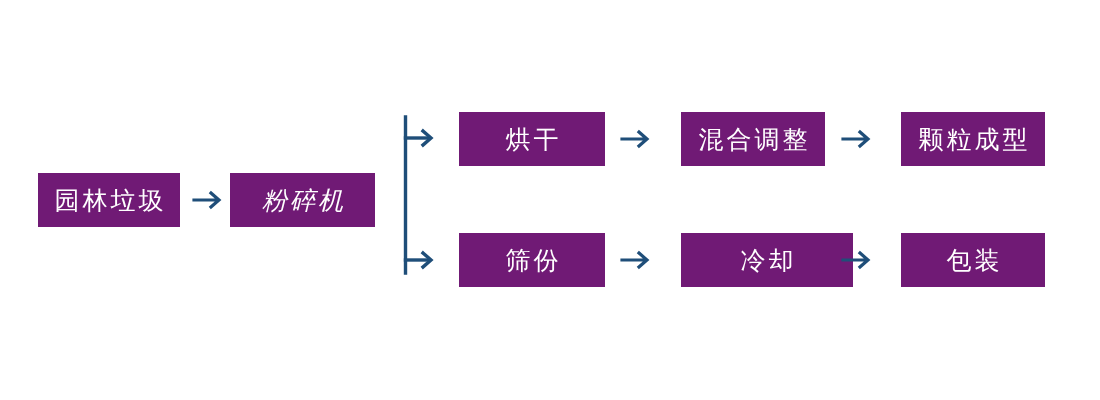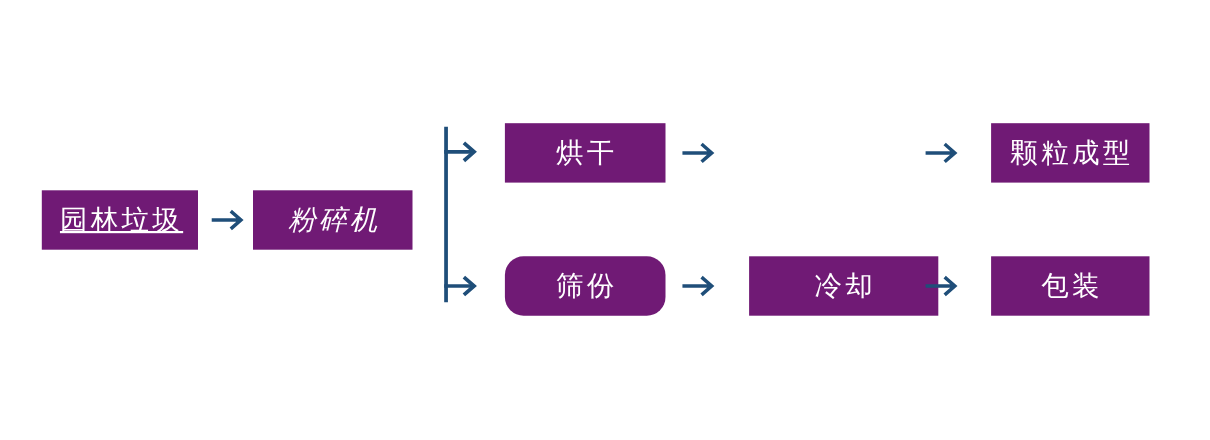--- a/index.html
+++ b/index.html
@@ -45,21 +45,21 @@
     position: absolute;
     display: block;
   }
   .branch-connector svg { display: block; }
 </style>
 </head>
 <body>
 
 <div id="diagram-canvas">
 
-  <div class="node-box fill-blue" style="left:38px; top:173px; width:142px; height:54px;text-decoration:underline;">
+  <div class="node-box fill-blue" style="left:38px; top:173px; width:142px; height:54px;">
     <span>园林垃圾</span>
   </div>
 
   <span class="arrow-h" style="left:192px; top:186px; width:34px; height:28px;">
     <svg width="34" height="28" viewBox="0 0 34 28" aria-hidden="true">
       <path d="M2 14 H24 M19 7 L27 14 L19 21" fill="none" stroke="#1f4e79" stroke-width="3.2" stroke-linecap="square" stroke-linejoin="miter"></path>
     </svg>
   </span>
 
   <div class="node-box fill-red" style="left:230px; top:173px; width:145px; height:54px;">
@@ -84,32 +84,35 @@
   <div class="node-box fill-blue" style="left:459px; top:112px; width:146px; height:54px;">
     <span>烘干</span>
   </div>
 
   <span class="arrow-h" style="left:620px; top:125px; width:34px; height:28px;">
     <svg width="34" height="28" viewBox="0 0 34 28" aria-hidden="true">
       <path d="M2 14 H24 M19 7 L27 14 L19 21" fill="none" stroke="#1f4e79" stroke-width="3.2" stroke-linecap="square" stroke-linejoin="miter"></path>
     </svg>
   </span>
 
+  <div class="node-box fill-blue" style="left:681px; top:112px; width:144px; height:54px;">
+    <span>混合调整</span>
+  </div>
 
   <span class="arrow-h" style="left:841px; top:125px; width:34px; height:28px;">
     <svg width="34" height="28" viewBox="0 0 34 28" aria-hidden="true">
       <path d="M2 14 H24 M19 7 L27 14 L19 21" fill="none" stroke="#1f4e79" stroke-width="3.2" stroke-linecap="square" stroke-linejoin="miter"></path>
     </svg>
   </span>
 
   <div class="node-box fill-blue" style="left:901px; top:112px; width:144px; height:54px;">
     <span>颗粒成型</span>
   </div>
 
-  <div class="node-box fill-blue" style="left:459px; top:233px; width:146px; height:54px;border-radius:17px;">
+  <div class="node-box fill-blue" style="left:459px; top:233px; width:146px; height:54px;">
     <span>筛份</span>
   </div>
 
   <span class="arrow-h" style="left:620px; top:246px; width:34px; height:28px;">
     <svg width="34" height="28" viewBox="0 0 34 28" aria-hidden="true">
       <path d="M2 14 H24 M19 7 L27 14 L19 21" fill="none" stroke="#1f4e79" stroke-width="3.2" stroke-linecap="square" stroke-linejoin="miter"></path>
     </svg>
   </span>
 
   <div class="node-box fill-blue" style="left:681px; top:233px; width:172px; height:54px;text-align:right;">

